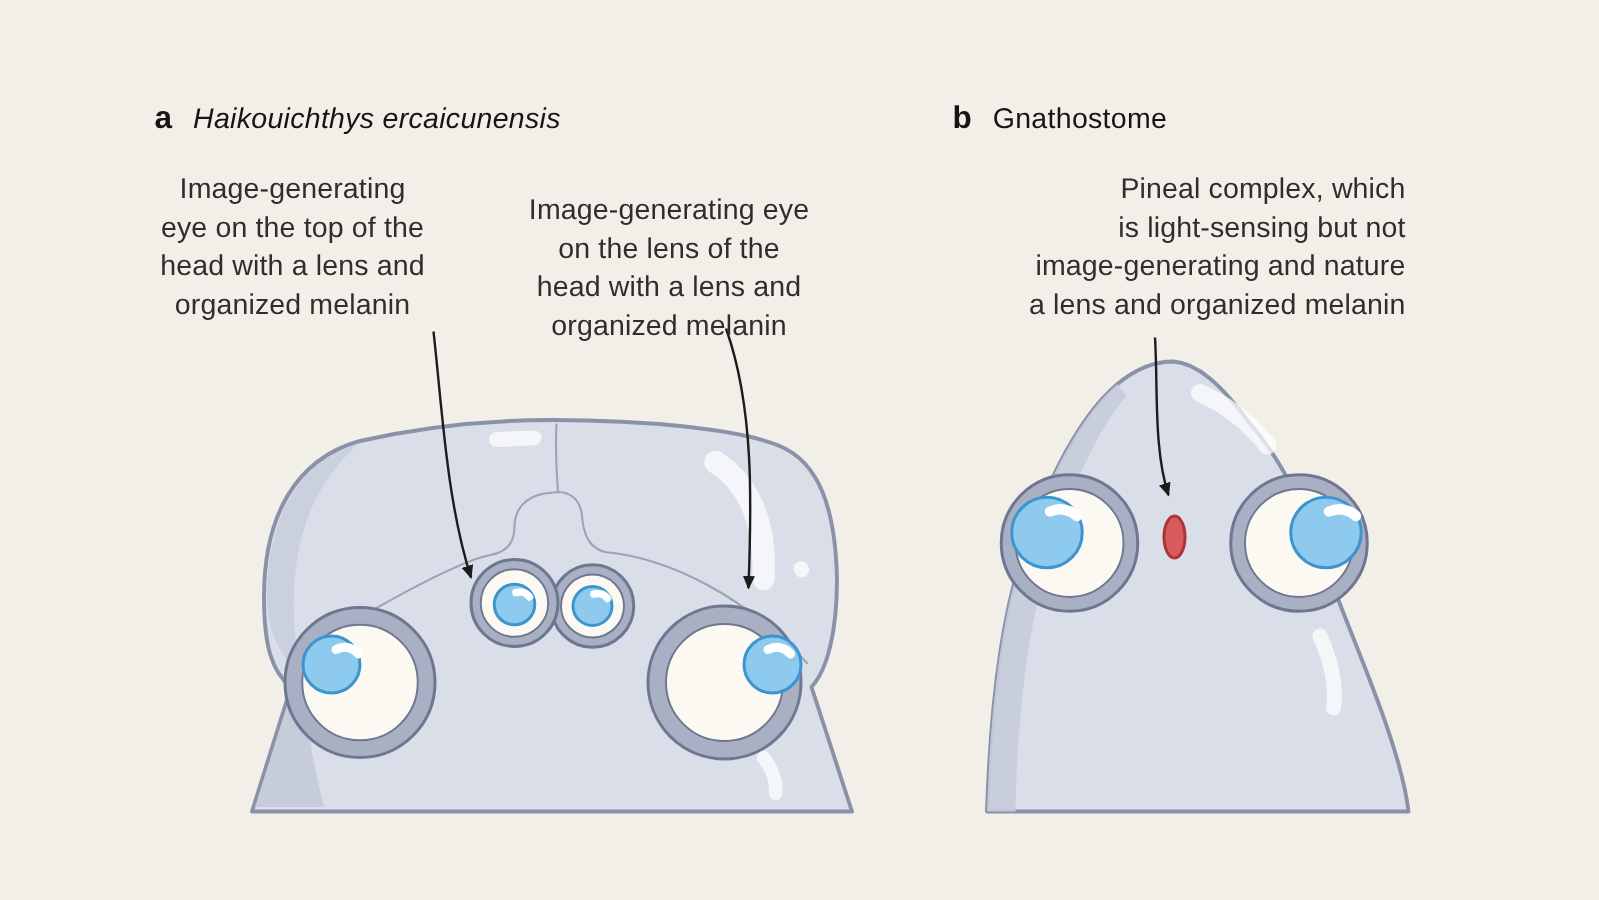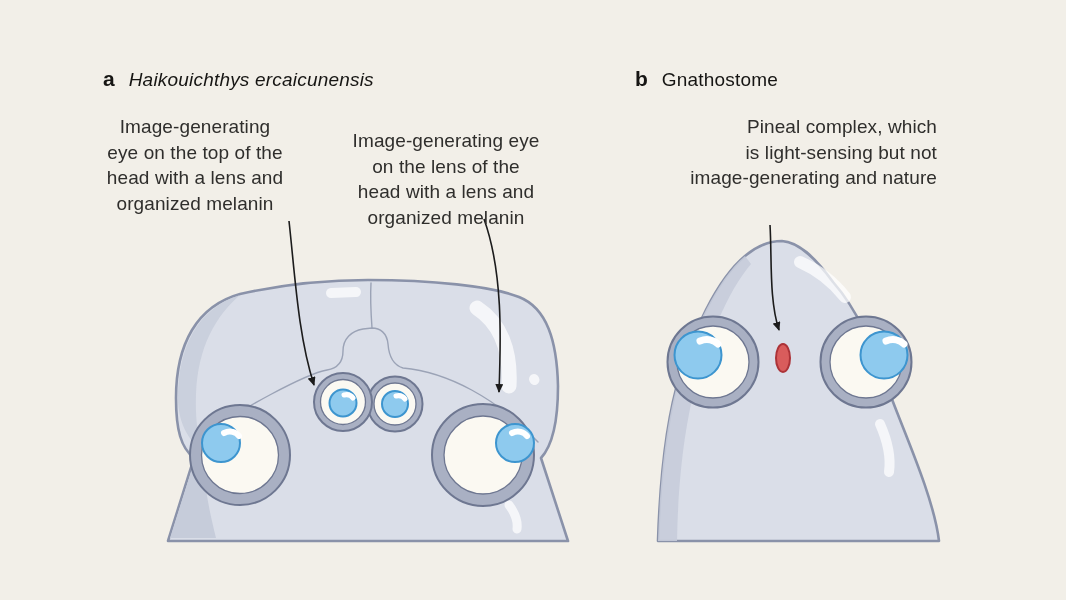--- a/index.html
+++ b/index.html
@@ -164,16 +164,17 @@
 
   <div class="panel-title" style="left:635px;top:67px;">
     <span class="panel-letter">b</span>
     <span class="panel-name">Gnathostome</span>
   </div>
 
   <div class="annot left" style="left:632px;top:114px;width:305px;">
     <div>Pineal complex, which</div>
     <div>is light-sensing but not</div>
     <div>image-generating and nature</div>
+    <div>a lens and organized melanin</div>
   </div>
 
 
 </div>
 
 </body></html>

